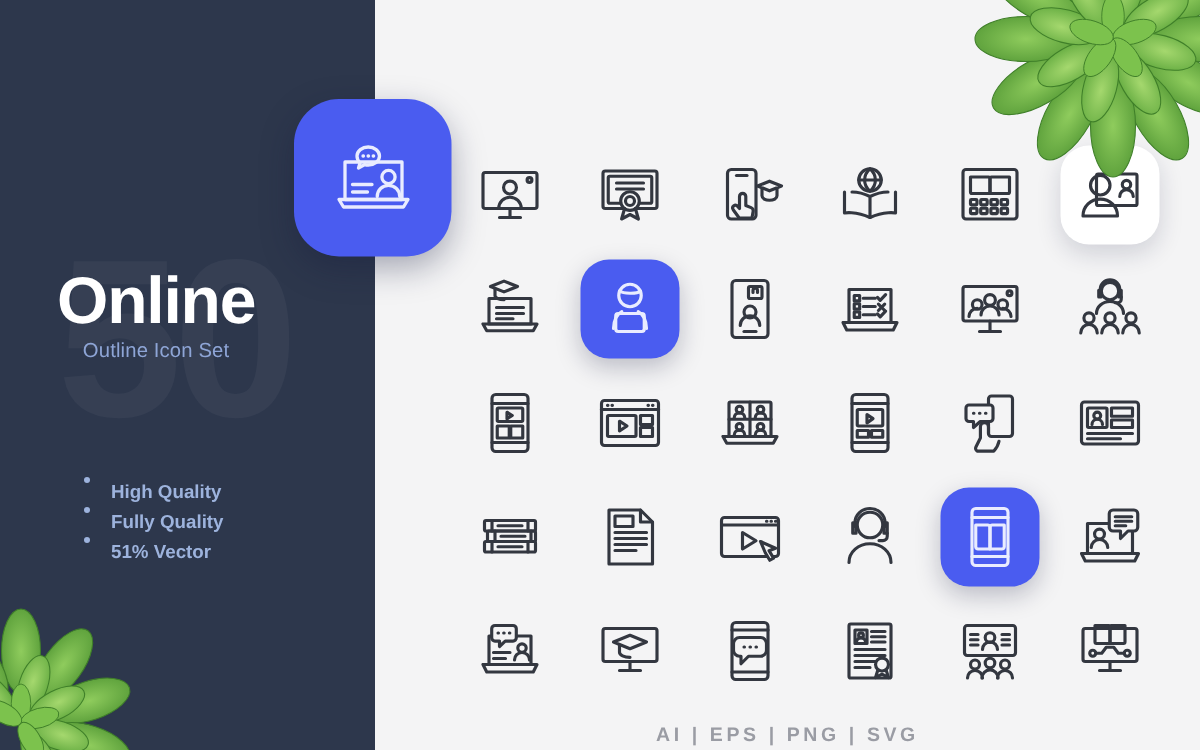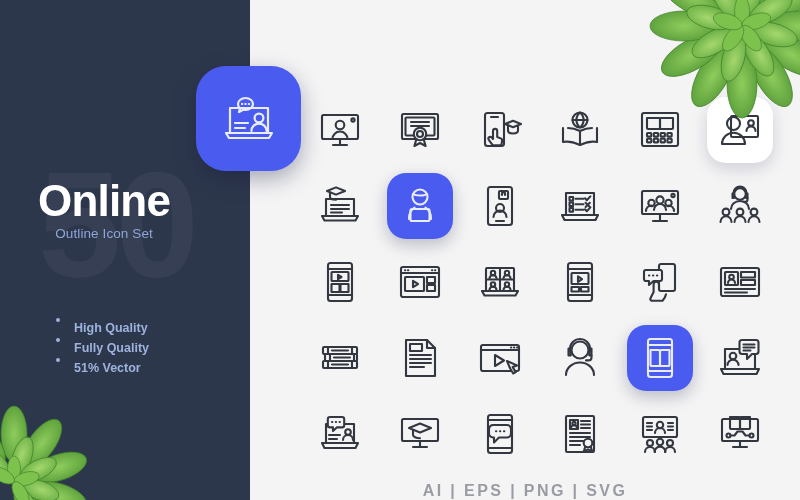--- a/index.html
+++ b/index.html
@@ -134,21 +134,21 @@
   .icon-cell.hl-blue svg, .icon-cell.hl-white svg { position: relative; z-index: 2; }
   .icon-cell.hl-blue .glyph { stroke: #e9ecff; }
 
   
   #footer-formats {
     position: absolute;
     left: 250px; top: 482px;
     width: 550px;
     text-align: center;
     color: #9a9ca4;
-    font-size: 16px;
+    font-size: 13px;
     font-weight: 700;
     letter-spacing: 2.4px;
   }
 
   
   .plant { position: absolute; pointer-events: none; }
   #plant-top-right { right: -14px; top: -26px; width: 180px; height: 150px; z-index: 8; }
   #plant-bottom-left { left: -30px; bottom: -24px; width: 150px; height: 120px; z-index: 8; }
 </style>
 </head>

